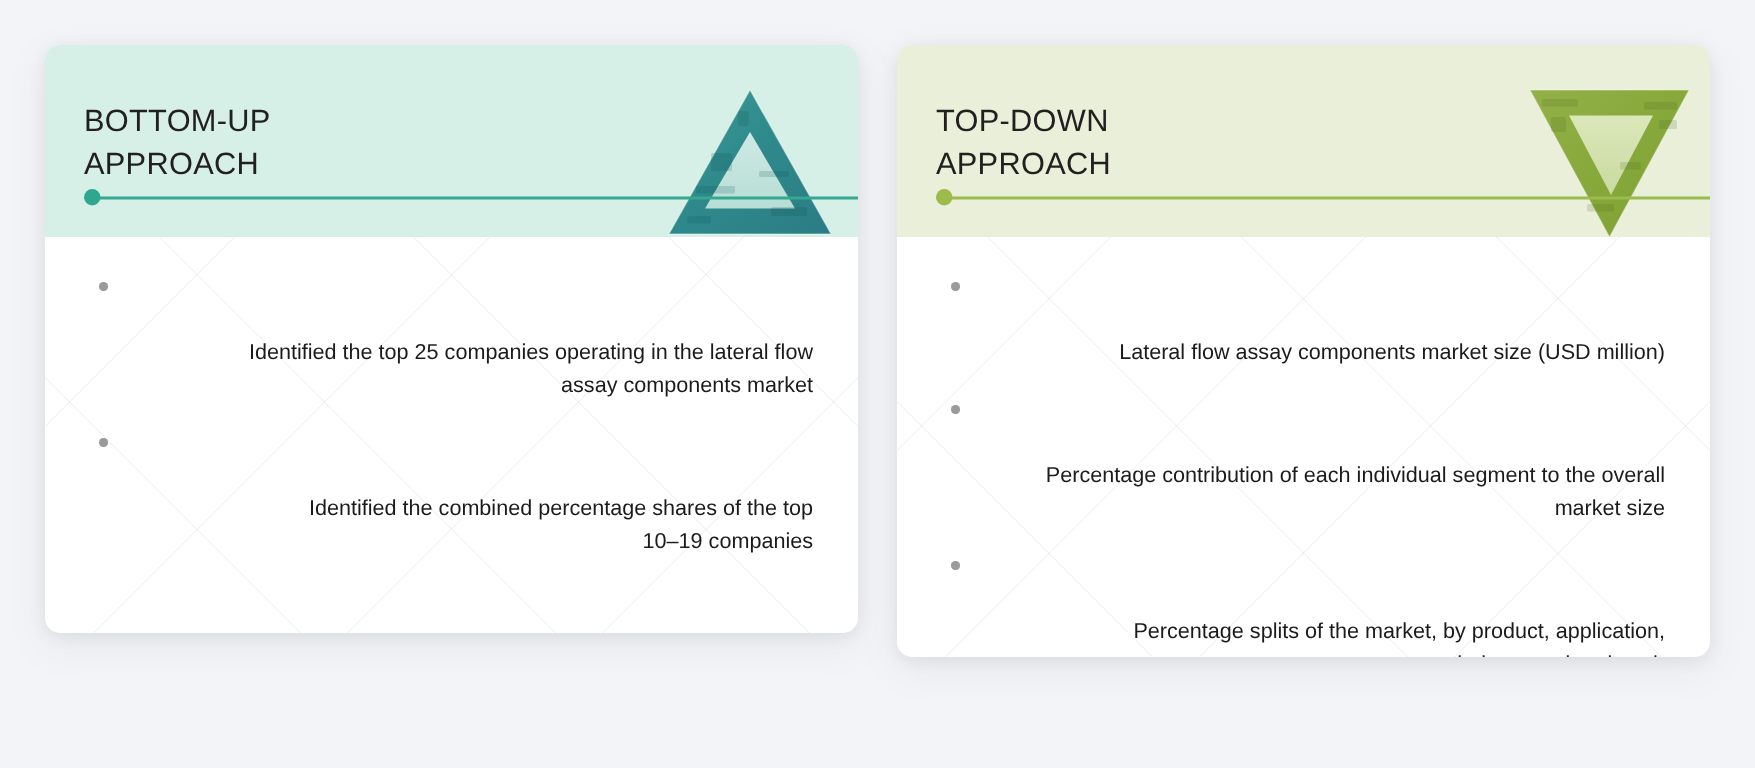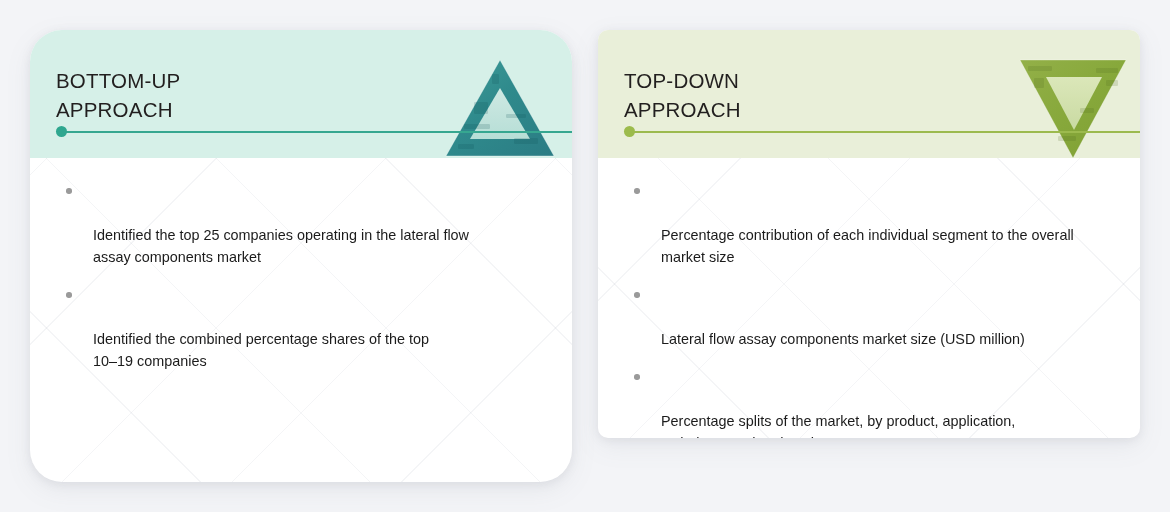--- a/index.html
+++ b/index.html
@@ -38,21 +38,21 @@
     pointer-events: none;
     background-image:
       repeating-linear-gradient(45deg,
         rgba(150,158,175,0.10) 0px, rgba(150,158,175,0.10) 1px,
         rgba(0,0,0,0) 1px, rgba(0,0,0,0) 120px),
       repeating-linear-gradient(-45deg,
         rgba(150,158,175,0.10) 0px, rgba(150,158,175,0.10) 1px,
         rgba(0,0,0,0) 1px, rgba(0,0,0,0) 120px);
   }
 
-  #card-bottom-up { left: 30px;  top: 30px; width: 542px; height: 452px; border-radius: 32px; }
+  #card-bottom-up { left: 30px;  top: 30px; width: 542px; height: 392px; }
   #card-top-down  { left: 598px; top: 30px; width: 542px; height: 408px; }
 
   
   .card-header {
     position: relative;
     height: 128px;
     z-index: 2;
   }
   #card-bottom-up .card-header { background: #d6f0e8; }
   #card-top-down  .card-header { background: #e9efd9; }
@@ -111,20 +111,21 @@
   
   .card-body {
     position: relative;
     z-index: 2;
     padding: 22px 30px 10px 34px;
   }
   .bullet-list {
     list-style: none;
     margin: 0;
     padding: 0;
+    text-align: right;
   }
   .bullet-item {
     position: relative;
     padding-left: 29px;
     margin-bottom: 16px;
     font-size: 14.4px;
     line-height: 22px;
     color: #1b1b1b;
     white-space: pre-line;
   }
@@ -238,29 +239,29 @@
       <div class="header-rule">
         <span class="line"></span>
         <span class="dot"></span>
       </div>
     </div>
 
     <div class="card-body">
       <ul class="bullet-list">
         <li class="bullet-item">
           <span class="bullet-dot"></span>
+          <span>Lateral flow assay components market size (USD million)</span>
+        </li>
+        <li class="bullet-item">
+          <span class="bullet-dot"></span>
           <span>Percentage contribution of each individual segment to the overall
 market size</span>
         </li>
         <li class="bullet-item">
           <span class="bullet-dot"></span>
-          <span>Lateral flow assay components market size (USD million)</span>
-        </li>
-        <li class="bullet-item">
-          <span class="bullet-dot"></span>
           <span>Percentage splits of the market, by product, application,
 technique, and end each</span>
         </li>
 
       </ul>
     </div>
   </section>
 
 </div>
 

